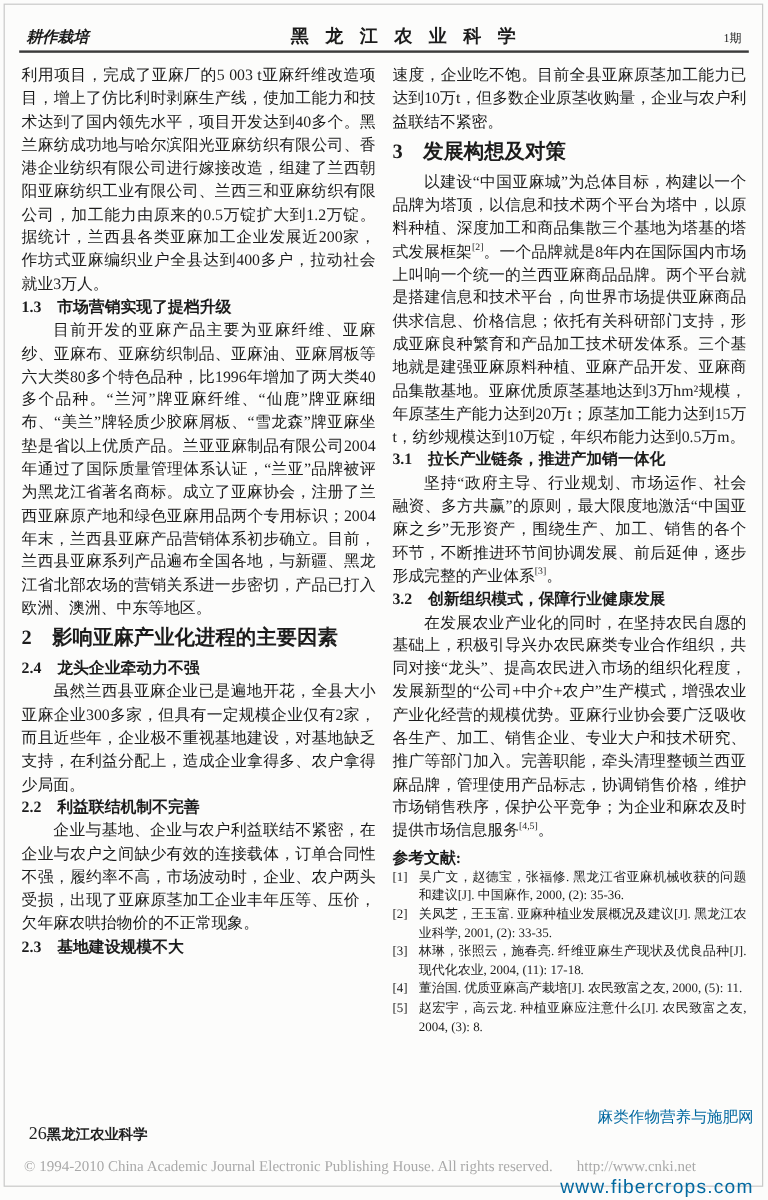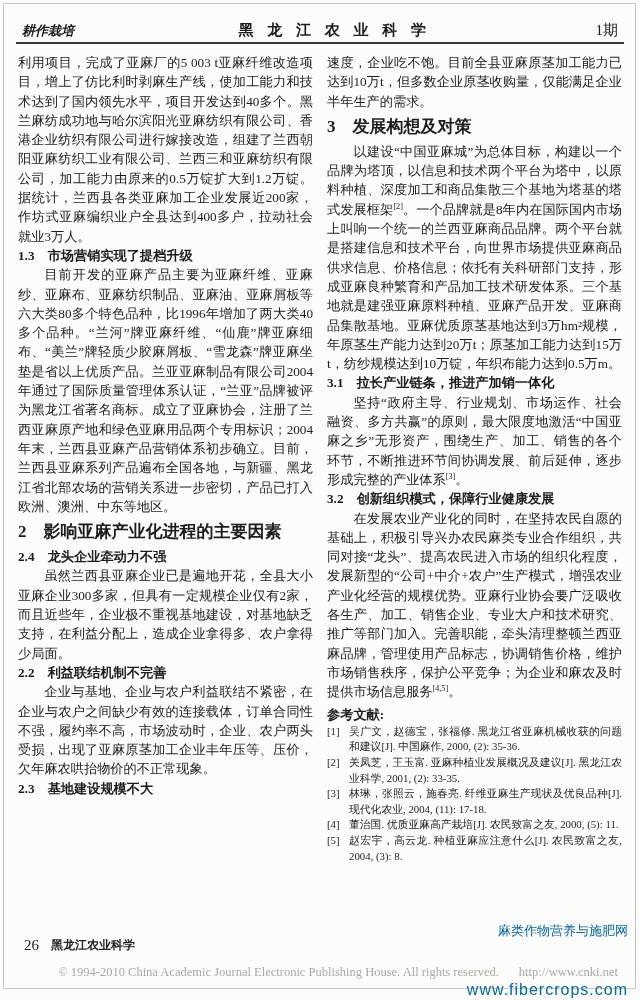--- a/index.html
+++ b/index.html
@@ -11,42 +11,42 @@
   .scan-frame {
     position:absolute; left:3px; top:3px; right:4px; bottom:11px;
     border:1px solid #c9c9c9; pointer-events:none;
   }
   .header {
     position:absolute; top:21px; left:22px; right:22px;
     display:flex; justify-content:space-between; align-items:baseline; color:#1c1c1c;
   }
   .header-left  { font-weight:bold; font-style:italic; font-size:13px; }
   .header-center{ font-weight:bold; font-size:15px; letter-spacing:5px;text-align:right; }
-  .header-right { font-size:15px; }
+  .header-right { font-size:10px; }
   .header-rule  { position:absolute; top:42px; left:16px; right:16px; border-top:2px solid #3a3a3a; }
 
   .columns { position:absolute; top:53px; left:18px; right:18px; display:flex; gap:14px; }
   .col { flex:1 1 0; min-width:0; text-align:justify; font-size:13.2px; line-height:19.3px; color:#1c1c1c; }
 
   .para { text-indent:2em; }
   .para.no-indent { text-indent:0; }
   .h1 { font-size:17px; font-weight:bold; line-height:24px; margin:4px 0 3px; }
   .h2 { font-weight:bold; }
   .ref-head { font-weight:bold; margin-top:3px; }
   .ref { font-size:10.8px; line-height:15.6px; padding-left:22px; position:relative; }
   .ref-num { position:absolute; left:0; }
   sup { font-size:0.62em; vertical-align:super; line-height:0; }
 
-  .footer { position:absolute; left:24px; bottom:46px; display:flex; align-items:flex-end; gap:12px; color:#222; }
+  .footer { position:absolute; left:24px; bottom:46px; display:flex; align-items:flex-end; color:#222; }
   .page-num { font-size:15px; }
   .footer-journal { font-size:12px; font-weight:bold; }
 
   .copyright {
     position:absolute; left:20px; right:22px; bottom:20px;
-    display:flex; justify-content:flex-end;
+    display:flex; justify-content:flex-start;
     font-size:12.5px; color:#a9a9a9; white-space:nowrap;
   }
   .copyright .cnki-url { margin-left:20px; }
 
   .watermark {
     position:absolute; right:12px; bottom:3px; text-align:right;
     color:#0369a1; line-height:15px;
     font-family:"Liberation Sans","DejaVu Sans",sans-serif;
   }
   .watermark-line1 { font-size:13px; }
@@ -71,21 +71,21 @@
         <div class="h2">1.3　市场营销实现了提档升级</div>
         <div class="para">目前开发的亚麻产品主要为亚麻纤维、亚麻纱、亚麻布、亚麻纺织制品、亚麻油、亚麻屑板等六大类80多个特色品种，比1996年增加了两大类40多个品种。“兰河”牌亚麻纤维、“仙鹿”牌亚麻细布、“美兰”牌轻质少胶麻屑板、“雪龙森”牌亚麻坐垫是省以上优质产品。兰亚亚麻制品有限公司2004年通过了国际质量管理体系认证，“兰亚”品牌被评为黑龙江省著名商标。成立了亚麻协会，注册了兰西亚麻原产地和绿色亚麻用品两个专用标识；2004年末，兰西县亚麻产品营销体系初步确立。目前，兰西县亚麻系列产品遍布全国各地，与新疆、黑龙江省北部农场的营销关系进一步密切，产品已打入欧洲、澳洲、中东等地区。</div>
         <div class="h1">2　影响亚麻产业化进程的主要因素</div>
         <div class="h2">2.4　龙头企业牵动力不强</div>
         <div class="para">虽然兰西县亚麻企业已是遍地开花，全县大小亚麻企业300多家，但具有一定规模企业仅有2家，而且近些年，企业极不重视基地建设，对基地缺乏支持，在利益分配上，造成企业拿得多、农户拿得少局面。</div>
         <div class="h2">2.2　利益联结机制不完善</div>
         <div class="para">企业与基地、企业与农户利益联结不紧密，在企业与农户之间缺少有效的连接载体，订单合同性不强，履约率不高，市场波动时，企业、农户两头受损，出现了亚麻原茎加工企业丰年压等、压价，欠年麻农哄抬物价的不正常现象。</div>
         <div class="h2">2.3　基地建设规模不大</div>
       </div>
     <div class="col" id="col-right">
-        <div class="para no-indent">速度，企业吃不饱。目前全县亚麻原茎加工能力已达到10万t，但多数企业原茎收购量，仅能满足企业半年生产的需求。</div>
+        <div class="para no-indent">速度，企业吃不饱。目前全县亚麻原茎加工能力已达到10万t，但多数企业原茎收购量，企业与农户利益联结不紧密。</div>
         <div class="h1">3　发展构想及对策</div>
         <div class="para">以建设“中国亚麻城”为总体目标，构建以一个品牌为塔顶，以信息和技术两个平台为塔中，以原料种植、深度加工和商品集散三个基地为塔基的塔式发展框架<sup>[2]</sup>。一个品牌就是8年内在国际国内市场上叫响一个统一的兰西亚麻商品品牌。两个平台就是搭建信息和技术平台，向世界市场提供亚麻商品供求信息、价格信息；依托有关科研部门支持，形成亚麻良种繁育和产品加工技术研发体系。三个基地就是建强亚麻原料种植、亚麻产品开发、亚麻商品集散基地。亚麻优质原茎基地达到3万hm²规模，年原茎生产能力达到20万t；原茎加工能力达到15万t，纺纱规模达到10万锭，年织布能力达到0.5万m。</div>
         <div class="h2">3.1　拉长产业链条，推进产加销一体化</div>
         <div class="para">坚持“政府主导、行业规划、市场运作、社会融资、多方共赢”的原则，最大限度地激活“中国亚麻之乡”无形资产，围绕生产、加工、销售的各个环节，不断推进环节间协调发展、前后延伸，逐步形成完整的产业体系<sup>[3]</sup>。</div>
         <div class="h2">3.2　创新组织模式，保障行业健康发展</div>
         <div class="para">在发展农业产业化的同时，在坚持农民自愿的基础上，积极引导兴办农民麻类专业合作组织，共同对接“龙头”、提高农民进入市场的组织化程度，发展新型的“公司+中介+农户”生产模式，增强农业产业化经营的规模优势。亚麻行业协会要广泛吸收各生产、加工、销售企业、专业大户和技术研究、推广等部门加入。完善职能，牵头清理整顿兰西亚麻品牌，管理使用产品标志，协调销售价格，维护市场销售秩序，保护公平竞争；为企业和麻农及时提供市场信息服务<sup>[4,5]</sup>。</div>
         <div class="ref-head">参考文献:</div>
         <div class="ref"><span class="ref-num">[1]</span><span>吴广文，赵德宝，张福修. 黑龙江省亚麻机械收获的问题和建议[J]. 中国麻作, 2000, (2): 35-36.</span></div>
         <div class="ref"><span class="ref-num">[2]</span><span>关凤芝，王玉富. 亚麻种植业发展概况及建议[J]. 黑龙江农业科学, 2001, (2): 33-35.</span></div>
         <div class="ref"><span class="ref-num">[3]</span><span>林琳，张照云，施春亮. 纤维亚麻生产现状及优良品种[J]. 现代化农业, 2004, (11): 17-18.</span></div>

